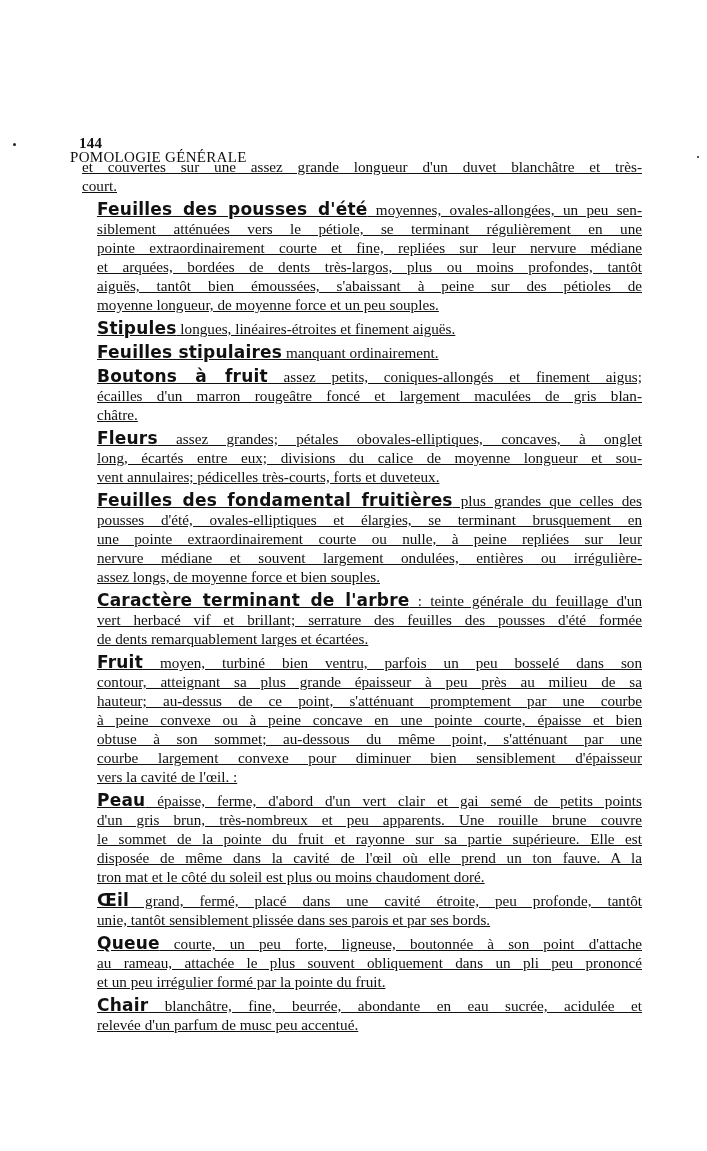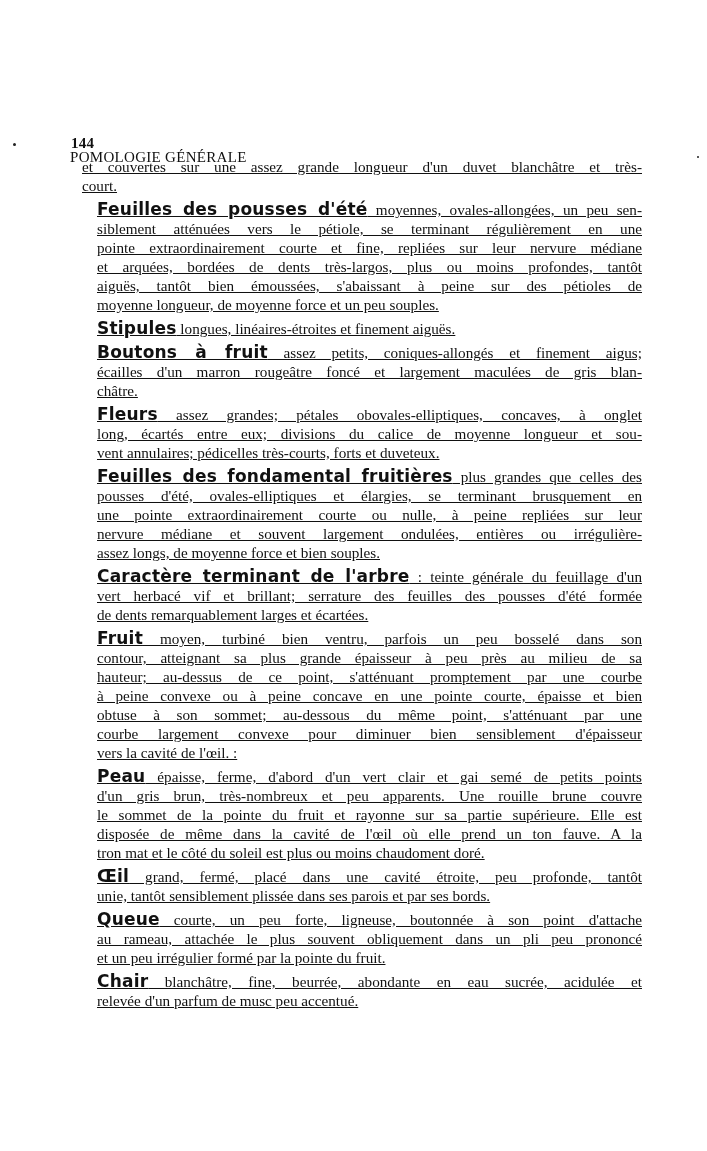--- a/index.html
+++ b/index.html
@@ -1,20 +1,20 @@
 <!DOCTYPE html>
 <html><head>
 <meta charset="utf-8">
 <style>
   html, body { margin: 0; padding: 0; background: #ffffff; }
   body { width: 707px; height: 1151px; position: relative; overflow: hidden; }
   .page { position: absolute; left: 70px; top: 133px; width: 572px;
     font-family: "Liberation Serif", "DejaVu Serif", serif; color: #111; }
   .header { position: relative; height: 24px; font-size: 15px; letter-spacing: 0.3px; }
-  .header .pno { position: absolute; left: 1px; top: 2px; font-weight: bold; }
+  .header .pno { position: absolute; left: 9px; top: 2px; font-weight: bold; }
   .header .title { position: absolute; left: 0; right: 0; top: 16px; text-align: left; }
   .para { font-size: 15.2px; line-height: 19px; text-align: justify; margin: 0 0 5px 12px;
     text-indent: 0; text-decoration: underline; }
   .para.ind { text-indent: 15px; }
   .para .line { display: block; text-align: justify; text-align-last: justify; white-space: nowrap; }
   .para .line.last { text-align-last: left; }
   .term { font-family: "DejaVu Sans", sans-serif; font-weight: bold; font-size: 17px; letter-spacing: 0.2px; }
   .dot { position: absolute; width: 3px; height: 3px; background: #222; border-radius: 50%; }
 </style>
 </head>
@@ -36,20 +36,23 @@
       <div class="para ind">
         <span class="line"><span class="term">Feuilles des pousses d'été</span> moyennes, ovales-allongées, un peu sen-</span>
         <span class="line">siblement atténuées vers le pétiole, se terminant régulièrement en une</span>
         <span class="line">pointe extraordinairement courte et fine, repliées sur leur nervure médiane</span>
         <span class="line">et arquées, bordées de dents très-largos, plus ou moins profondes, tantôt</span>
         <span class="line">aiguës, tantôt bien émoussées, s'abaissant à peine sur des pétioles de</span>
         <span class="line last">moyenne longueur, de moyenne force et un peu souples.</span>
       </div>
       <div class="para ind">
         <span class="line last"><span class="term">Stipules</span> longues, linéaires-étroites et finement aiguës.</span>
+      </div>
+      <div class="para ind">
+        <span class="line last"><span class="term">Feuilles stipulaires</span> manquant ordinairement.</span>
       </div>
       <div class="para ind">
         <span class="line"><span class="term">Boutons à fruit</span> assez petits, coniques-allongés et finement aigus;</span>
         <span class="line">écailles d'un marron rougeâtre foncé et largement maculées de gris blan-</span>
         <span class="line last">châtre.</span>
       </div>
       <div class="para ind">
         <span class="line"><span class="term">Fleurs</span> assez grandes; pétales obovales-elliptiques, concaves, à onglet</span>
         <span class="line">long, écartés entre eux; divisions du calice de moyenne longueur et sou-</span>
         <span class="line last">vent annulaires; pédicelles très-courts, forts et duveteux.</span>

